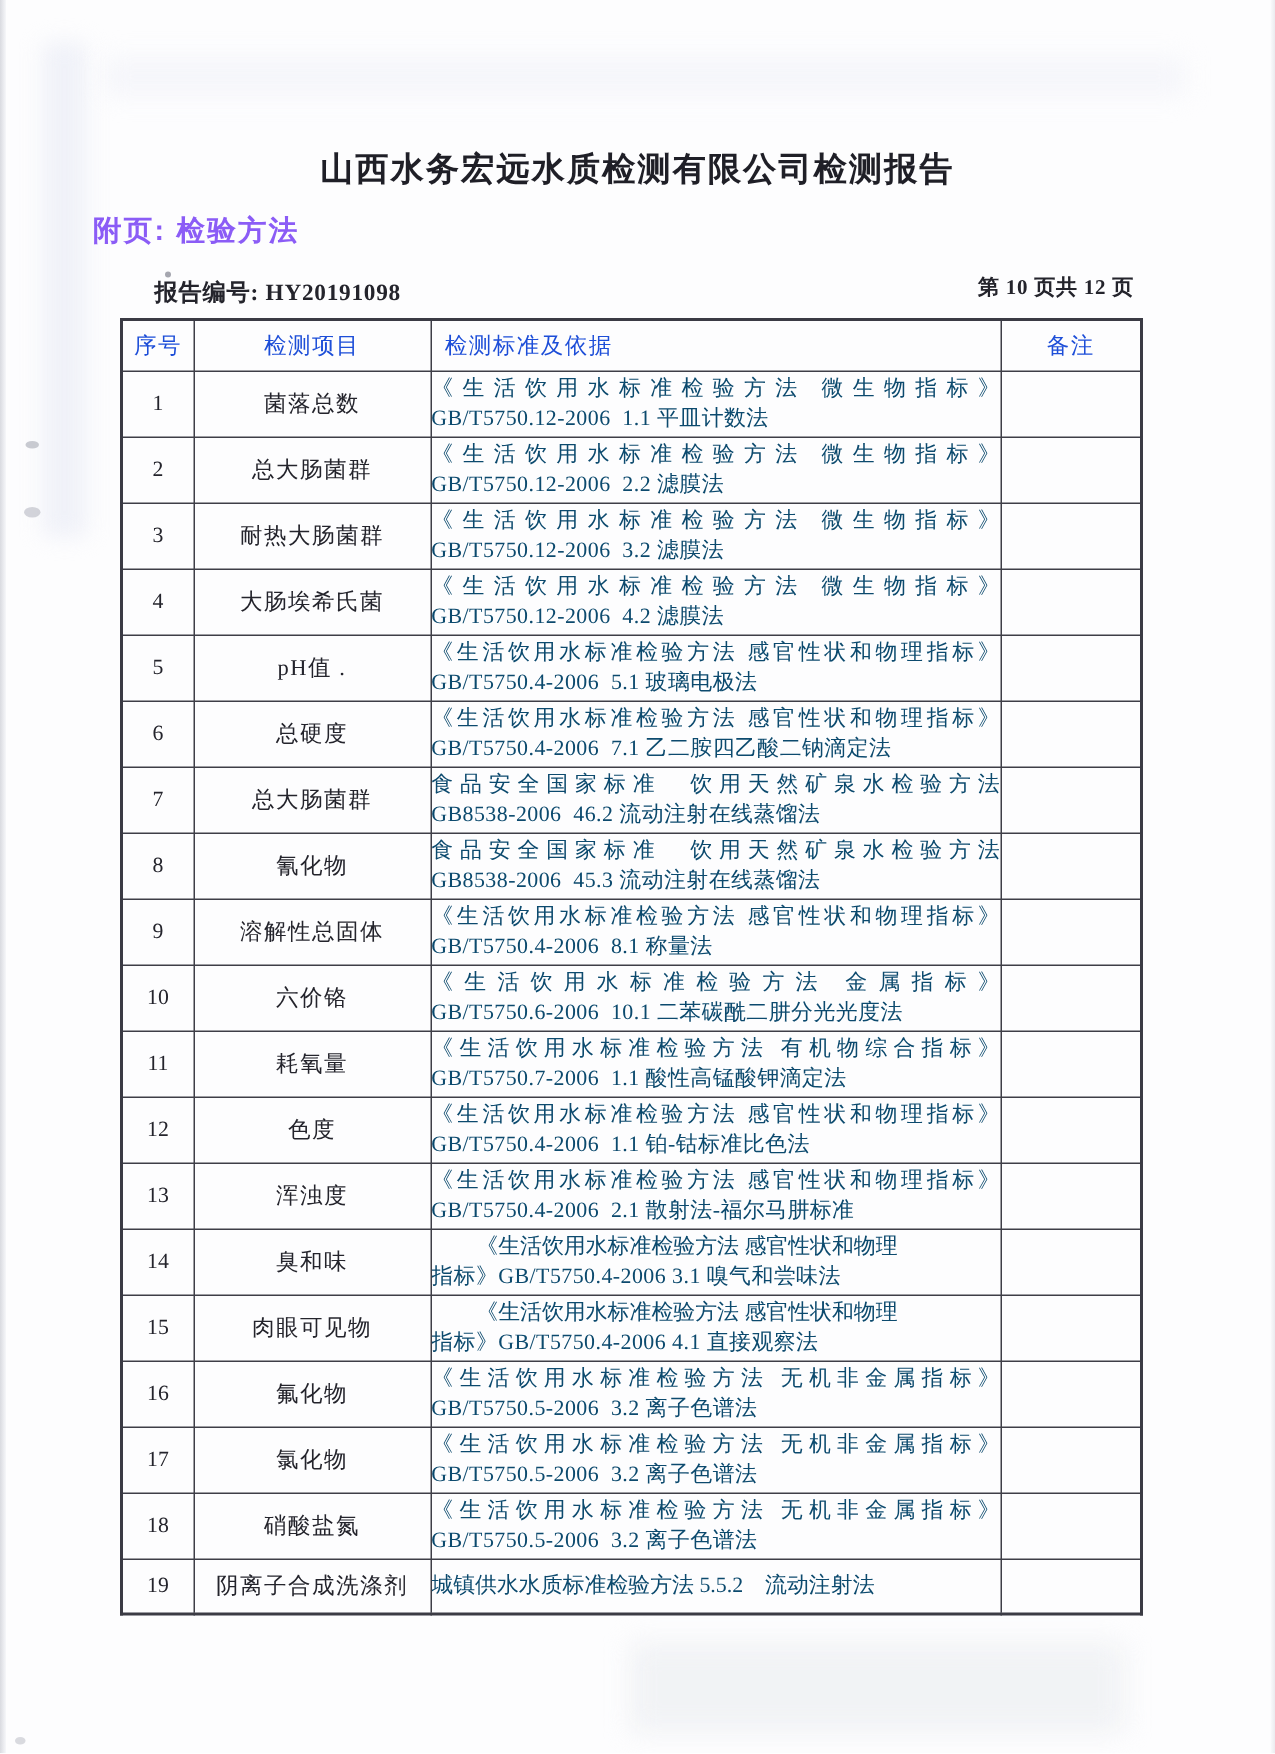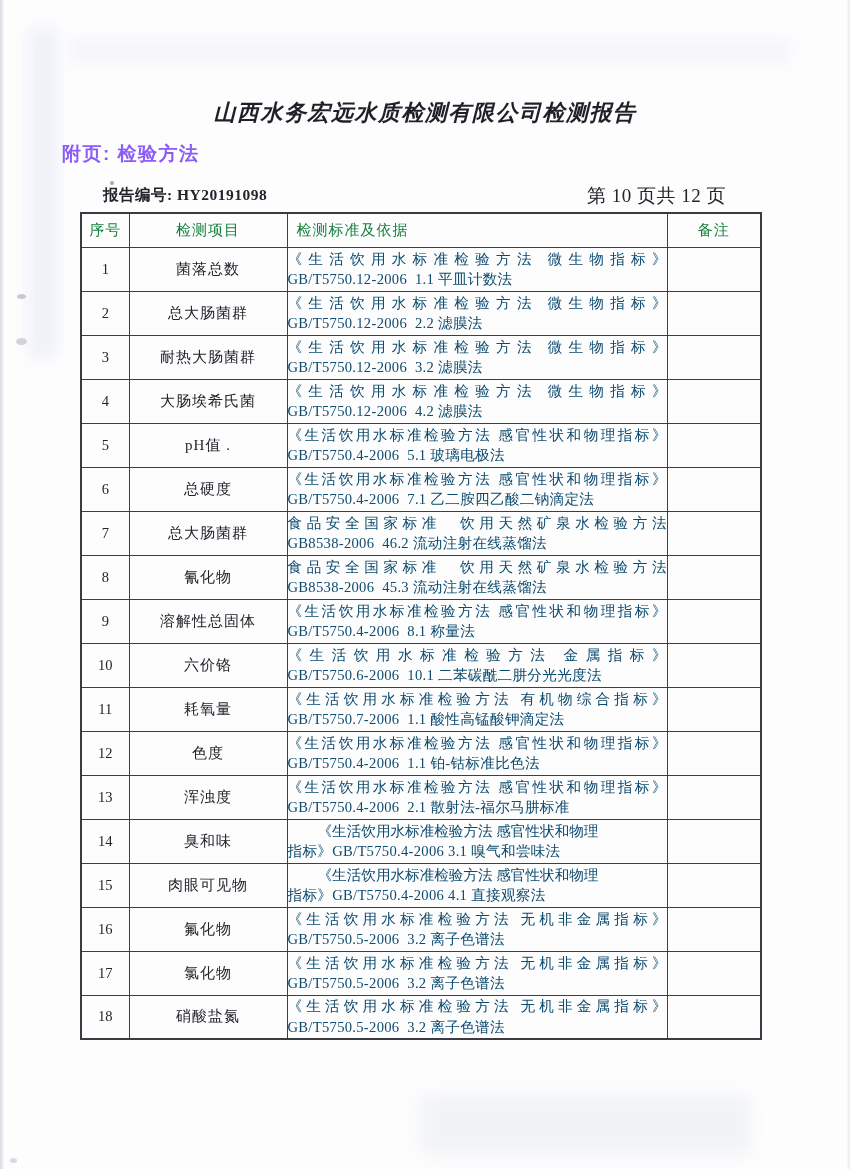--- a/index.html
+++ b/index.html
@@ -21,49 +21,49 @@
     background:#eef0f3; filter:blur(9px); opacity:.8; }
   .speck{ position:absolute; border-radius:50%; }
   .sp1{ left:17px; top:294px; width:9px; height:5px; background:#b7b9c2; opacity:.75; }
   .sp2{ left:16px; top:338px; width:11px; height:7px; background:#c0c2ca; opacity:.7; }
   .sp3{ left:110px; top:181px; width:4px; height:4px; background:#8e909b; opacity:.8; }
   .sp4{ left:10px; top:1158px; width:7px; height:5px; background:#c9cad1; opacity:.7; }
   
   .title{
     position:absolute; top:98px; left:0; width:100%; text-align:center;
     font-family:"Liberation Sans", sans-serif; font-weight:700;
-    font-size:22px; letter-spacing:1.5px; color:#1f1f27;font-style:italic;
+    font-size:22px; letter-spacing:1.5px; color:#1f1f27;
   }
   .subtitle{
     position:absolute; top:141px; left:62px;
     font-family:"Liberation Sans", sans-serif; font-weight:700;
     font-size:19px; letter-spacing:1.5px; color:#8b5cf6;
   }
   .report-no{
     position:absolute; top:185px; left:103px;
     font-weight:700; font-size:15.5px; letter-spacing:.5px;
   }
   .page-info{
-    position:absolute; top:183px; right:124px;
-    font-weight:400; font-size:19px; letter-spacing:.5px;
+    position:absolute; top:183px; right:94px;
+    font-weight:700; font-size:14px; letter-spacing:.5px;
   }
   
   table.methods{
     position:absolute; left:80px; top:212px; width:680px;
     border-collapse:collapse; table-layout:fixed;
     border:2px solid #3b3b44;
   }
   .methods th, .methods td{
     border:1.6px solid #3e3e47; padding:0; overflow:hidden;
   }
   .methods thead tr{ height:34px; }
   .methods tbody tr{ height:44px; }
   .methods tbody tr.single{ height:37px; }
   .methods th{
-    font-weight:400; font-size:15px; letter-spacing:1px; color:#15803d;
+    font-weight:400; font-size:15px; letter-spacing:1px; color:#1d4ed8;
   }
   th.h-std{ text-align:left; padding-left:9px; }
   .no-cell{ text-align:center; font-size:14.5px; }
   .item-cell{ text-align:center; font-size:15px; letter-spacing:1px; }
   .std-cell{ padding:1px 6px 1px 8px; vertical-align:middle; }
   .std-cell .l1, .std-cell .l2{
     font-size:14.6px; line-height:20.5px; white-space:nowrap; color:#0c4a6e;
   }
   .std-cell .l2{ white-space:pre; letter-spacing:.3px; }
   .std-cell .l1.spread{ white-space:normal; text-align:justify; text-align-last:justify; }
@@ -261,16 +261,25 @@
     </tr>
         <tr>
       <td class="no-cell">18</td>
       <td class="item-cell">硝酸盐氮</td>
       <td class="std-cell">
         <div class="l1 spread">《生活饮用水标准检验方法 无机非金属指标》</div>
         <div class="l2">GB/T5750.5-2006  3.2 离子色谱法</div>
       </td>
       <td class="remark-cell"></td>
     </tr>
+        <tr class="single">
+      <td class="no-cell">19</td>
+      <td class="item-cell">阴离子合成洗涤剂</td>
+      <td class="std-cell">
+        <div class="l1">城镇供水水质标准检验方法 5.5.2　流动注射法</div>
+
+      </td>
+      <td class="remark-cell"></td>
+    </tr>
       </tbody>
   </table>
 
 </div>
 
 </body></html>

